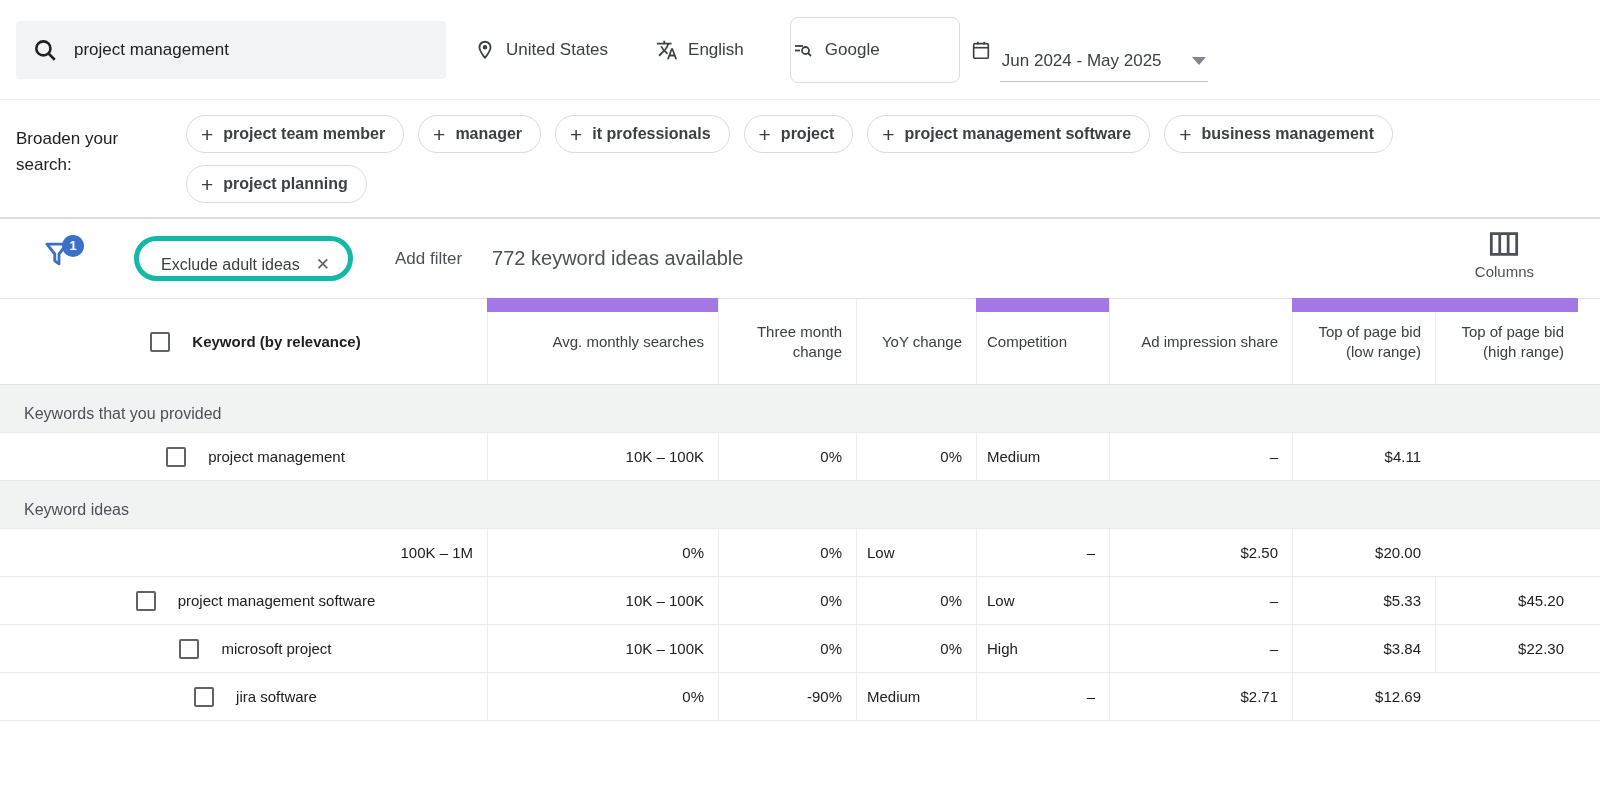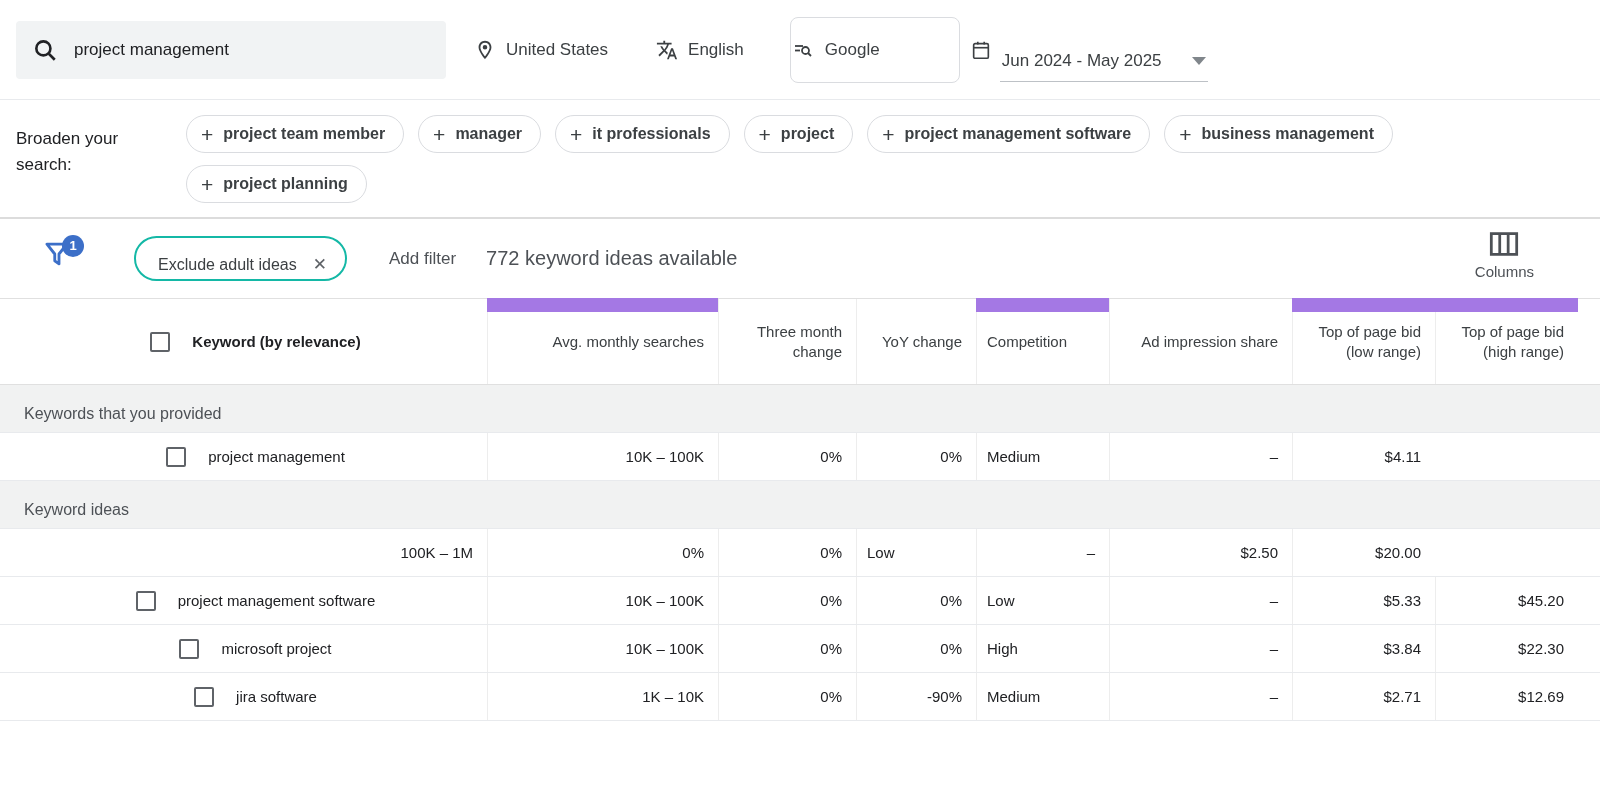--- a/index.html
+++ b/index.html
@@ -37,21 +37,21 @@
     display: inline-flex; align-items: center; padding: 0 18px 0 14px; cursor: pointer; }
   .chip .plus { font-size: 21px; color: #3c4043; font-weight: 400; margin-right: 10px; line-height: 1; }
   .chip .chip-label { font-size: 16px; font-weight: 700; color: #3c4043; white-space: nowrap; }
 
   
   .filterbar { height: 79px; display: flex; align-items: center; position: relative; }
   .funnel-wrap { margin-left: 42px; position: relative; width: 36px; height: 44px; cursor: pointer; }
   .funnel-badge { position: absolute; top: -2px; right: -6px; width: 22px; height: 22px; border-radius: 50%;
     background: #3c6fc8; color: #fff; font-size: 13px; font-weight: 700; display: flex;
     align-items: center; justify-content: center; }
-  .active-filter-chip { margin-left: 56px; height: 45px; border: 2px solid #14b8a6; border-radius: 23px;
+  .active-filter-chip { margin-left: 56px; height: 45px; border: 5px solid #14b8a6; border-radius: 23px;
     display: inline-flex; align-items: center; padding: 12px 18px 0 22px; cursor: pointer; }
   .active-filter-chip .afc-label { font-size: 16px; color: #3c4043; }
   .active-filter-chip .close-x { margin-left: 16px; font-size: 17px; color: #5f6368; }
   .add-filter { margin-left: 42px; font-size: 17px; color: #4d5156; cursor: pointer; }
   .ideas-count { margin-left: 30px; font-size: 20px; color: #4d5156; }
   .columns-btn { position: absolute; right: 66px; top: 12px; display: flex; flex-direction: column;
     align-items: center; cursor: pointer; }
   .columns-btn .col-label { font-size: 15px; color: #4d5156; margin-top: 6px; }
 
   
@@ -285,21 +285,20 @@
     <div class="cell num">$3.84</div>
     <div class="cell num">$22.30</div>
     <div class="cell fill"></div>
   </div>
 
   <div class="trow">
     <div class="cell c-keyword">
       <span class="checkbox"></span>
       <span class="kw-text">jira software</span>
     </div>
-    <div class="cell num">1K – 10K</div>
     <div class="cell num">0%</div>
     <div class="cell num">-90%</div>
     <div class="cell left">Medium</div>
     <div class="cell num">–</div>
     <div class="cell num">$2.71</div>
     <div class="cell num">$12.69</div>
     <div class="cell fill"></div>
   </div>
 </div>
 

